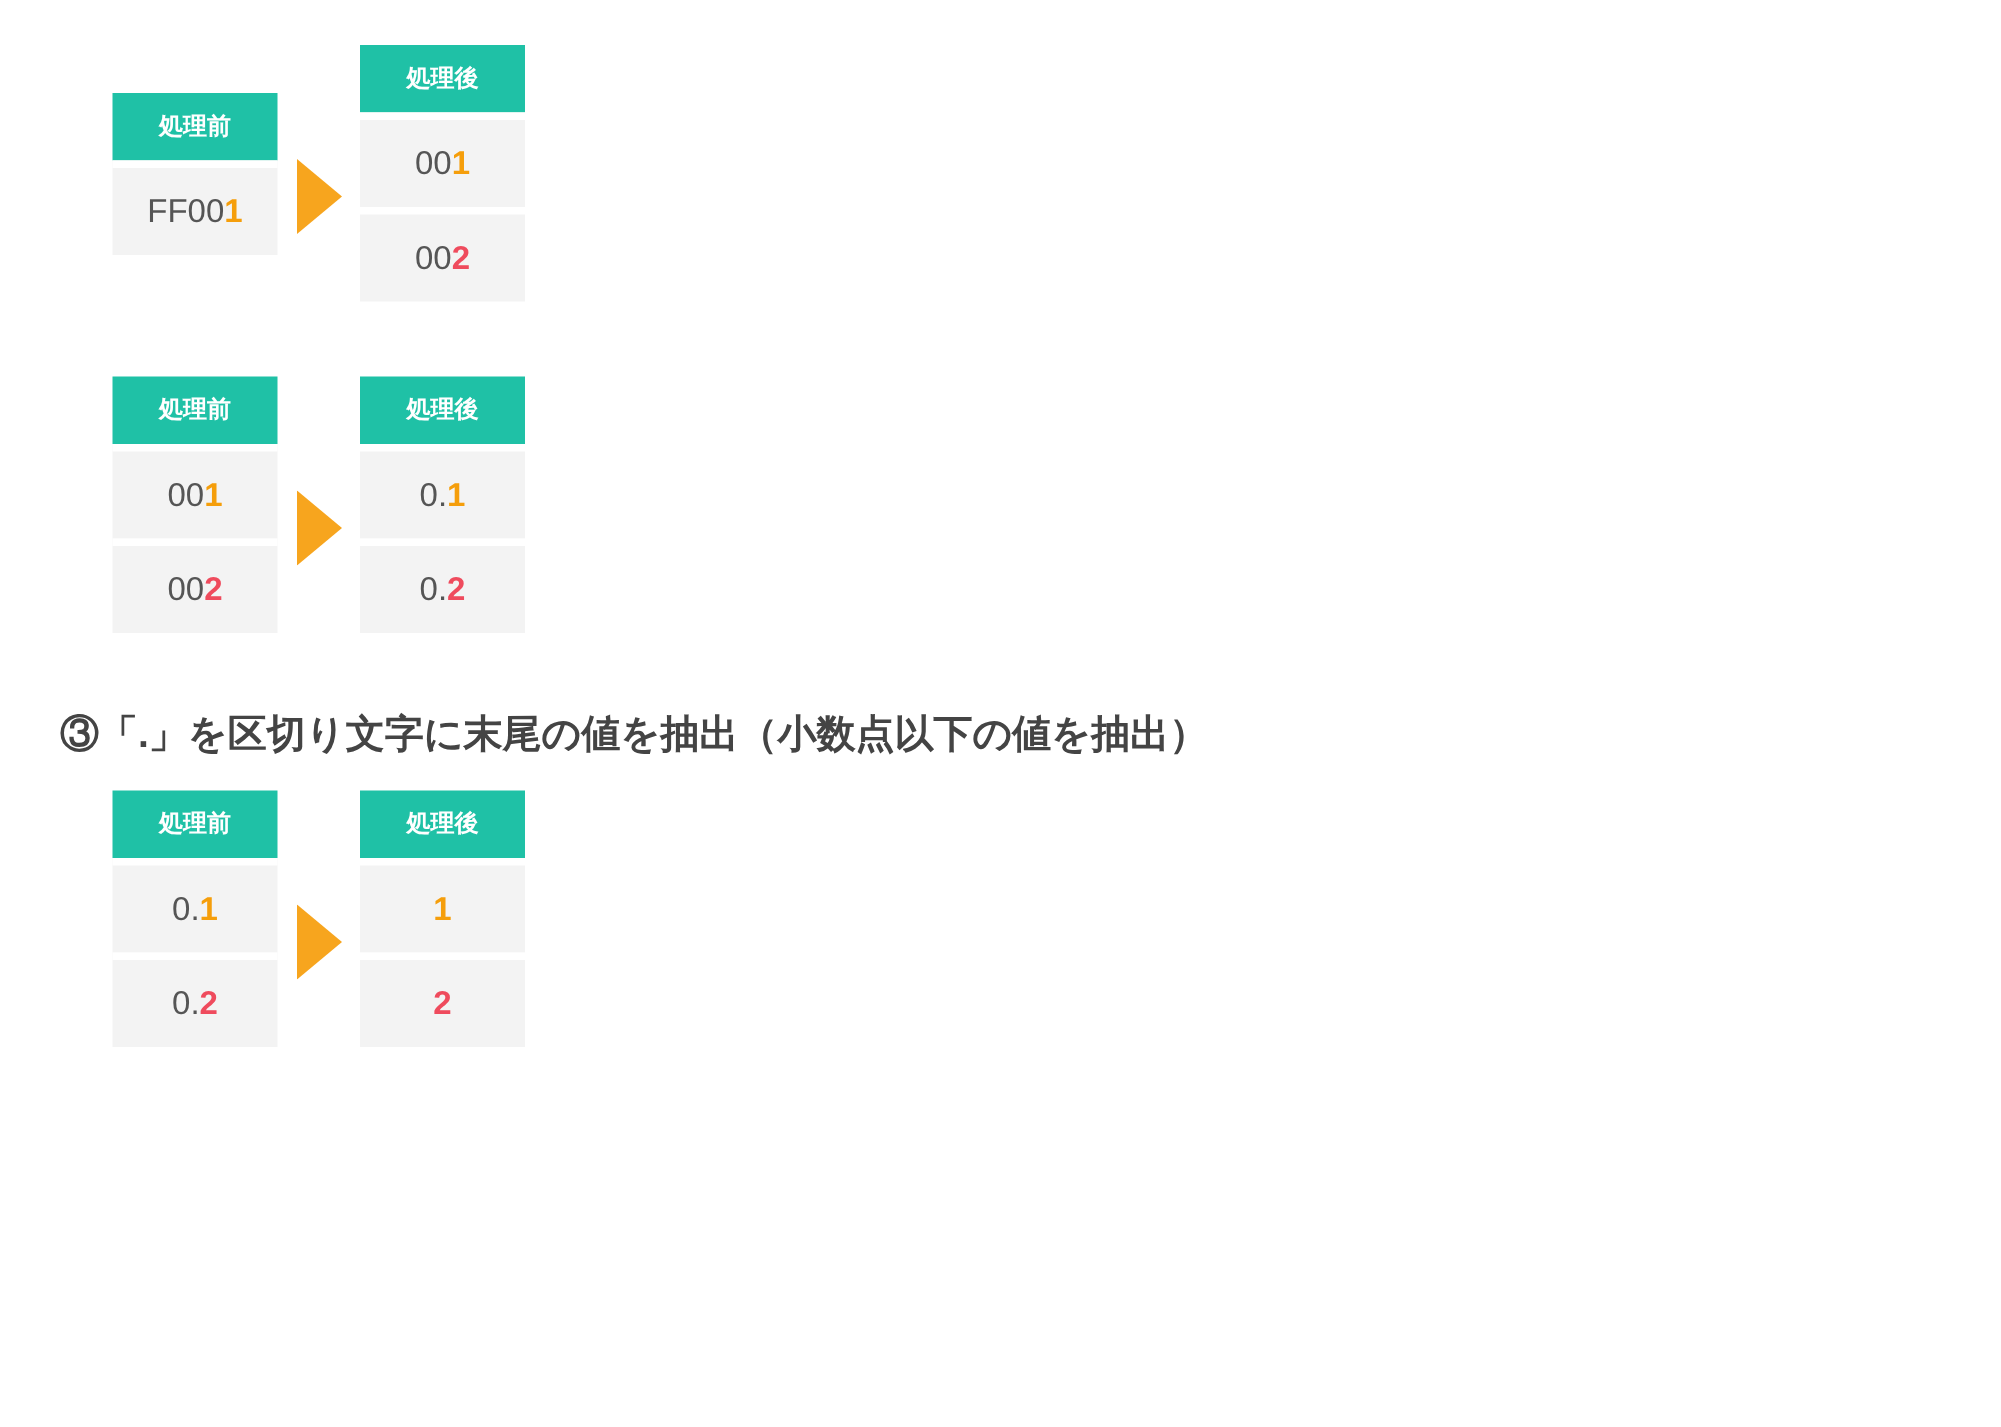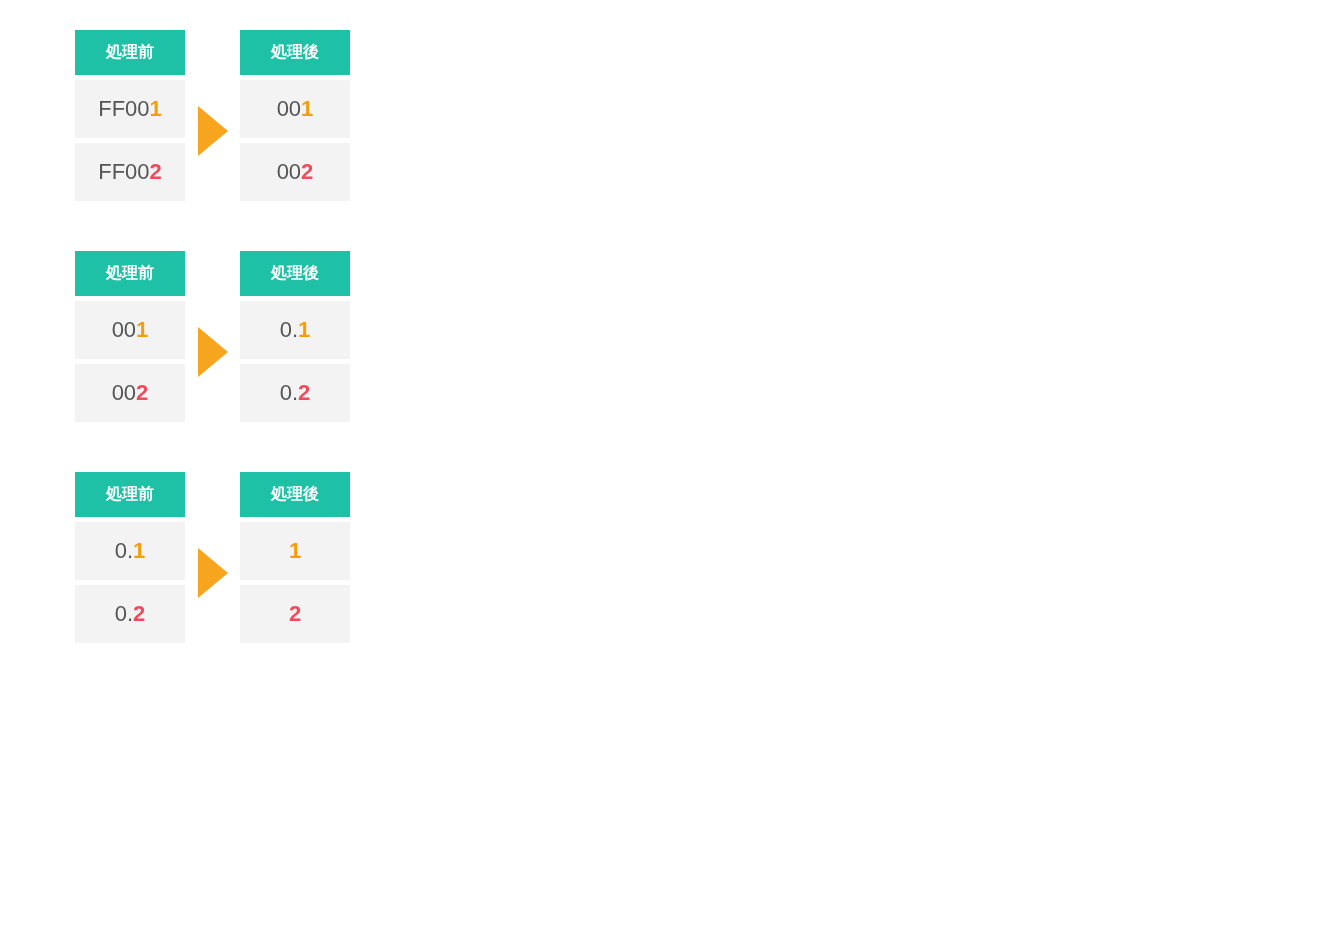--- a/index.html
+++ b/index.html
@@ -55,21 +55,20 @@
     }
   </style>
 </head>
 <body>
 
 <div class="section">
   <div class="comparison">
     <div class="col">
       <div class="col-header">処理前</div>
       <div class="col-cell"><span>FF00</span><span class="hl-orange">1</span></div>
-      <div class="col-cell"><span>FF00</span><span class="hl-red">2</span></div>
     </div>
     <div class="arrow-wrap">
       <svg width="30" height="50" viewBox="0 0 30 50">
           <polygon points="0,0 30,25 0,50" fill="#f7a51e"></polygon>
         </svg>
     </div>
     <div class="col">
       <div class="col-header">処理後</div>
       <div class="col-cell"><span>00</span><span class="hl-orange">1</span></div>
       <div class="col-cell"><span>00</span><span class="hl-red">2</span></div>
@@ -91,20 +90,21 @@
     </div>
     <div class="col">
       <div class="col-header">処理後</div>
       <div class="col-cell"><span>0.</span><span class="hl-orange">1</span></div>
       <div class="col-cell"><span>0.</span><span class="hl-red">2</span></div>
     </div>
   </div>
 </div>
 
 <div class="section">
+  <div class="section-title">③「.」を区切り文字に末尾の値を抽出（小数点以下の値を抽出）</div>
   <div class="comparison">
     <div class="col">
       <div class="col-header">処理前</div>
       <div class="col-cell"><span>0.</span><span class="hl-orange">1</span></div>
       <div class="col-cell"><span>0.</span><span class="hl-red">2</span></div>
     </div>
     <div class="arrow-wrap">
       <svg width="30" height="50" viewBox="0 0 30 50">
           <polygon points="0,0 30,25 0,50" fill="#f7a51e"></polygon>
         </svg>

